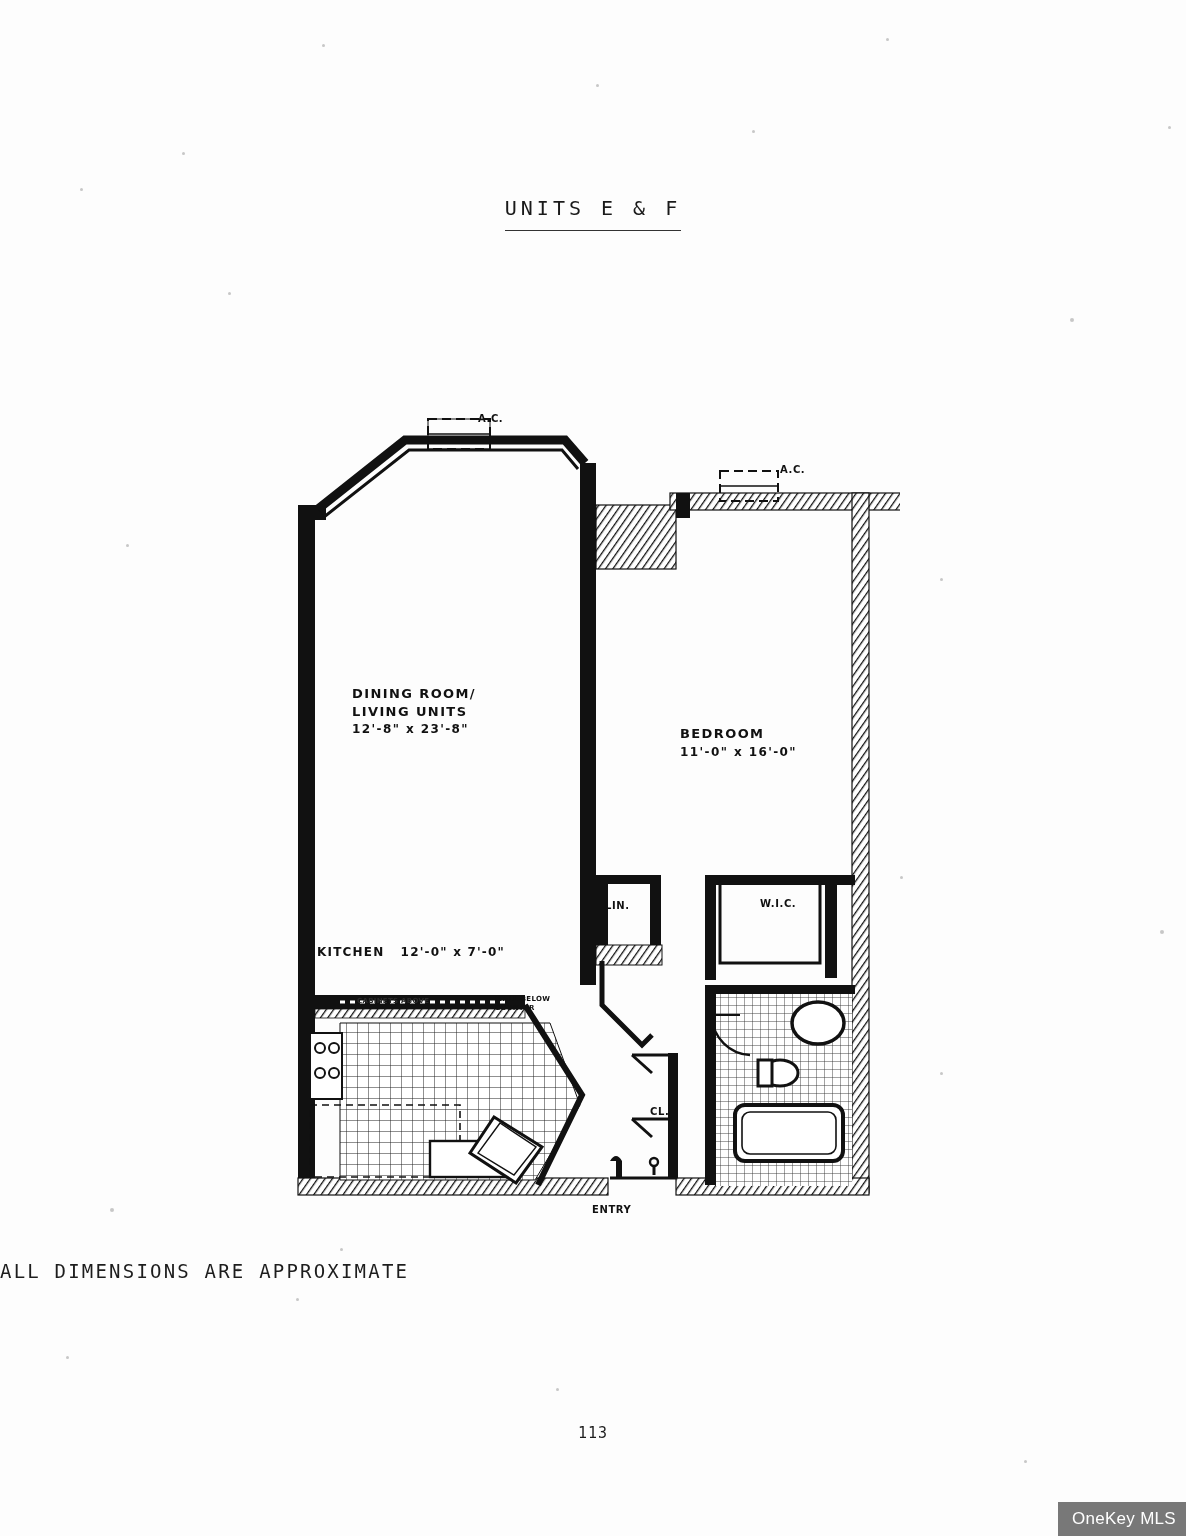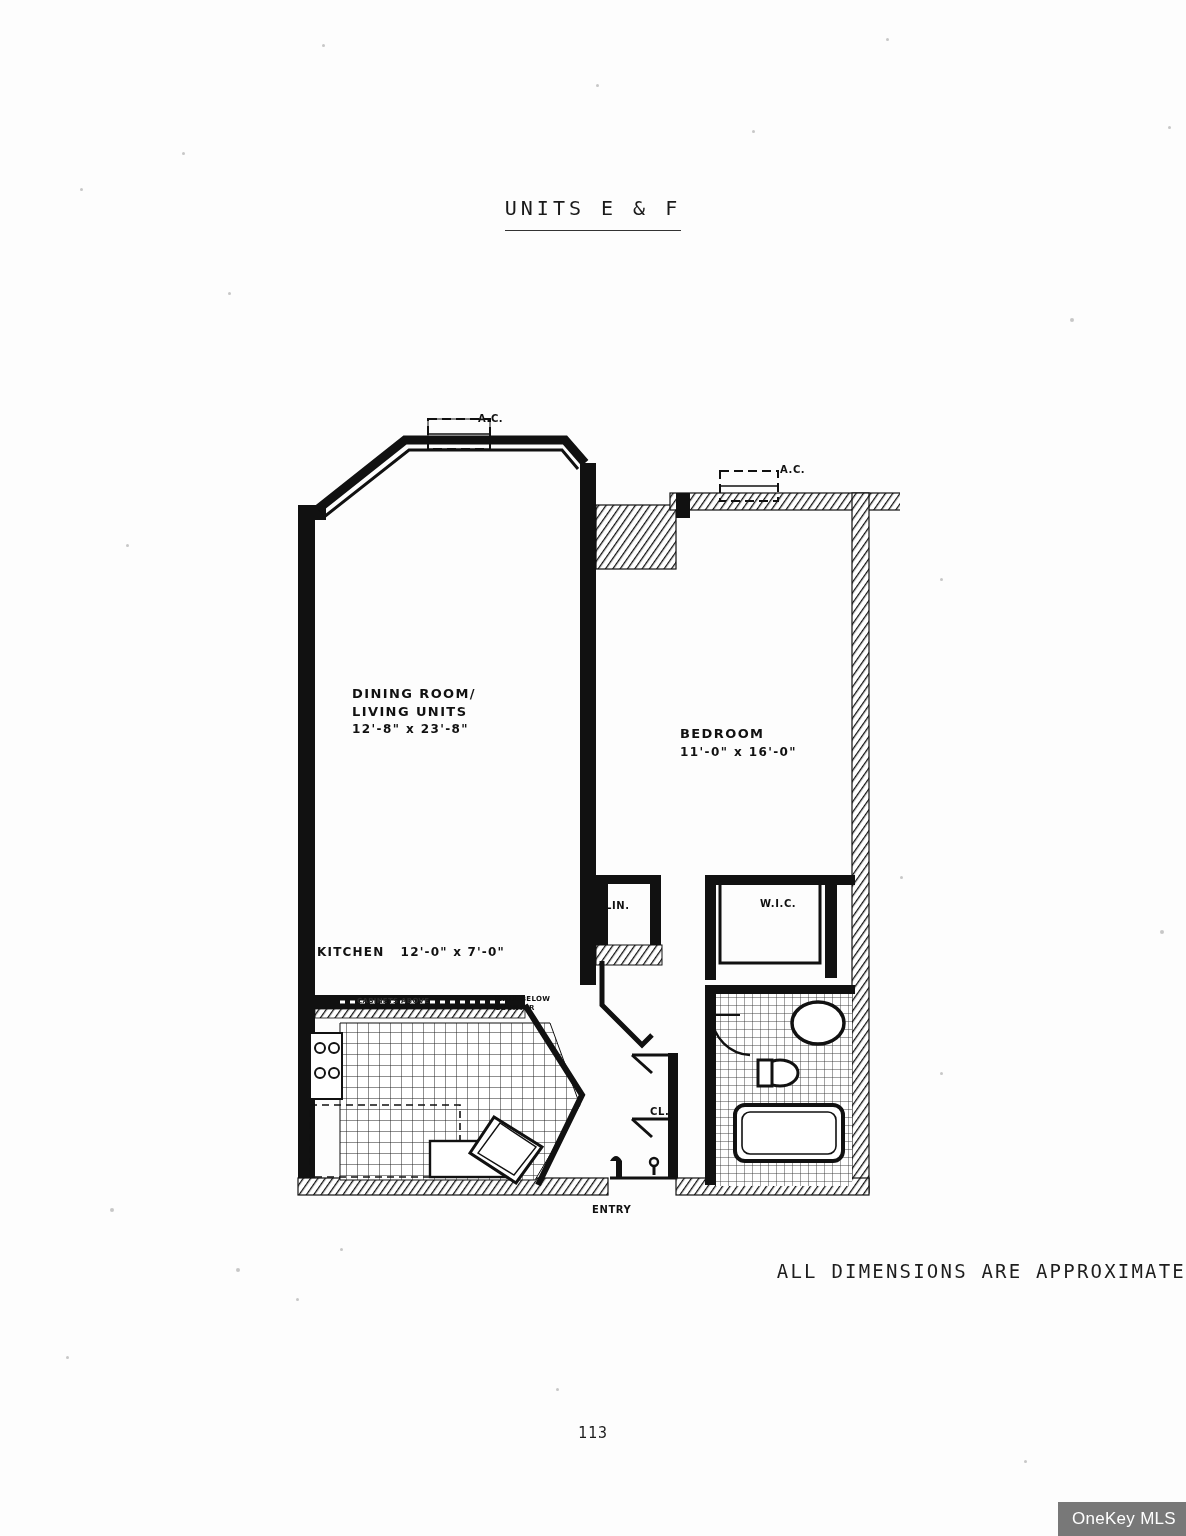--- a/index.html
+++ b/index.html
@@ -43,21 +43,21 @@
   #title span.u {
     border-bottom: 1px solid #333;
     padding-bottom: 10px;
   }
 
   
   #approx {
     position: absolute;
     left: 0; right: 0;
     top: 1260px;
-    text-align: right;
+    text-align: left;
     font-size: 19px;
     letter-spacing: 2.2px;
     color: #1d1d1d;
   }
   #pageno {
     position: absolute;
     left: 0; right: 0;
     top: 1424px;
     text-align: center;
     font-size: 15px;

